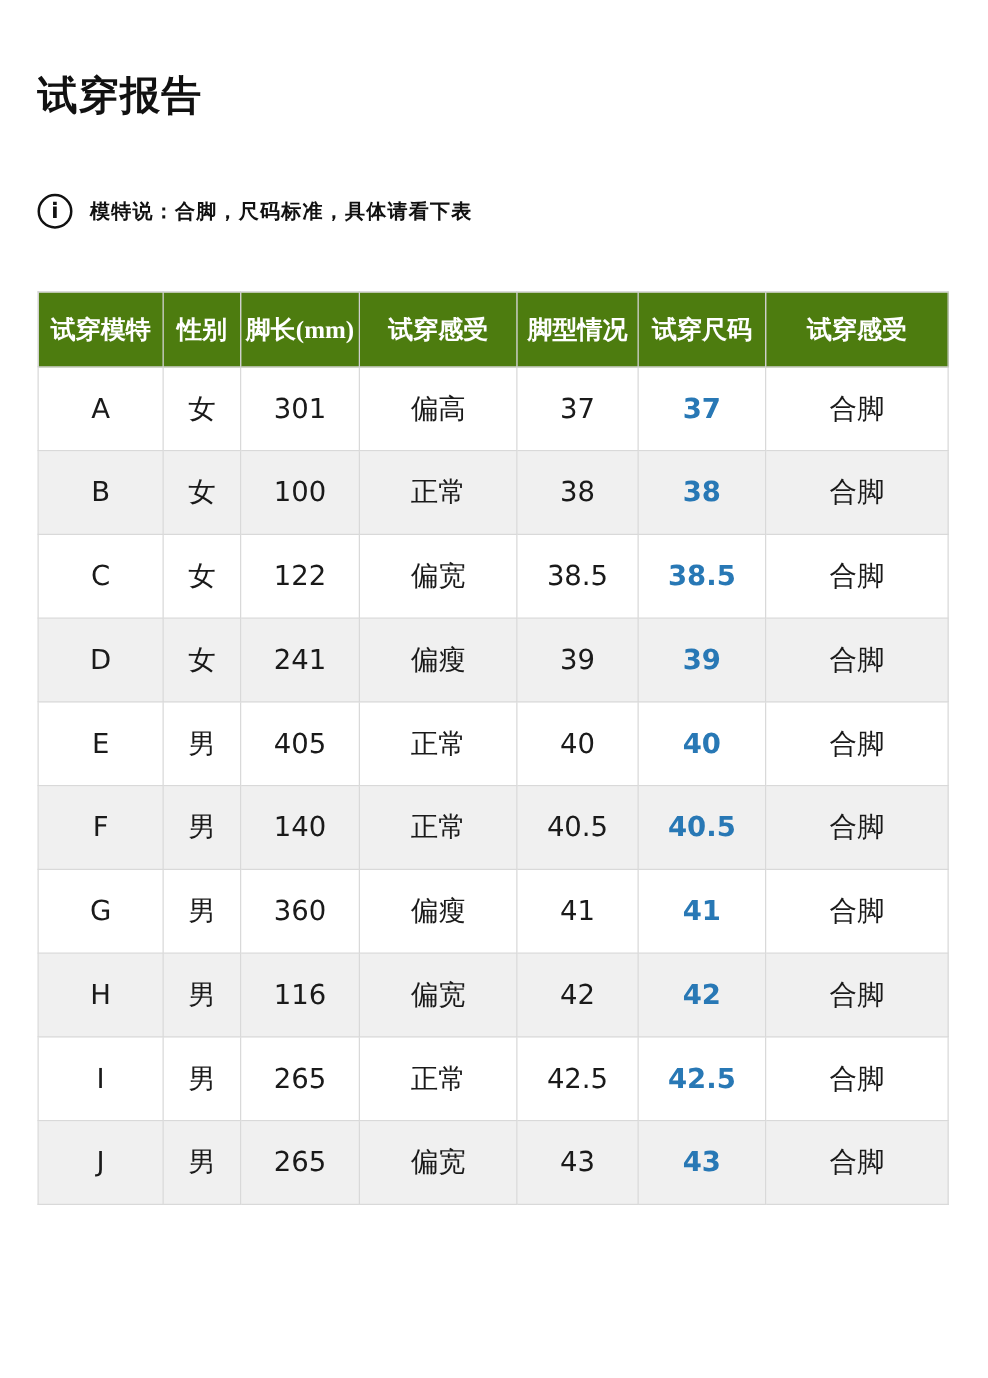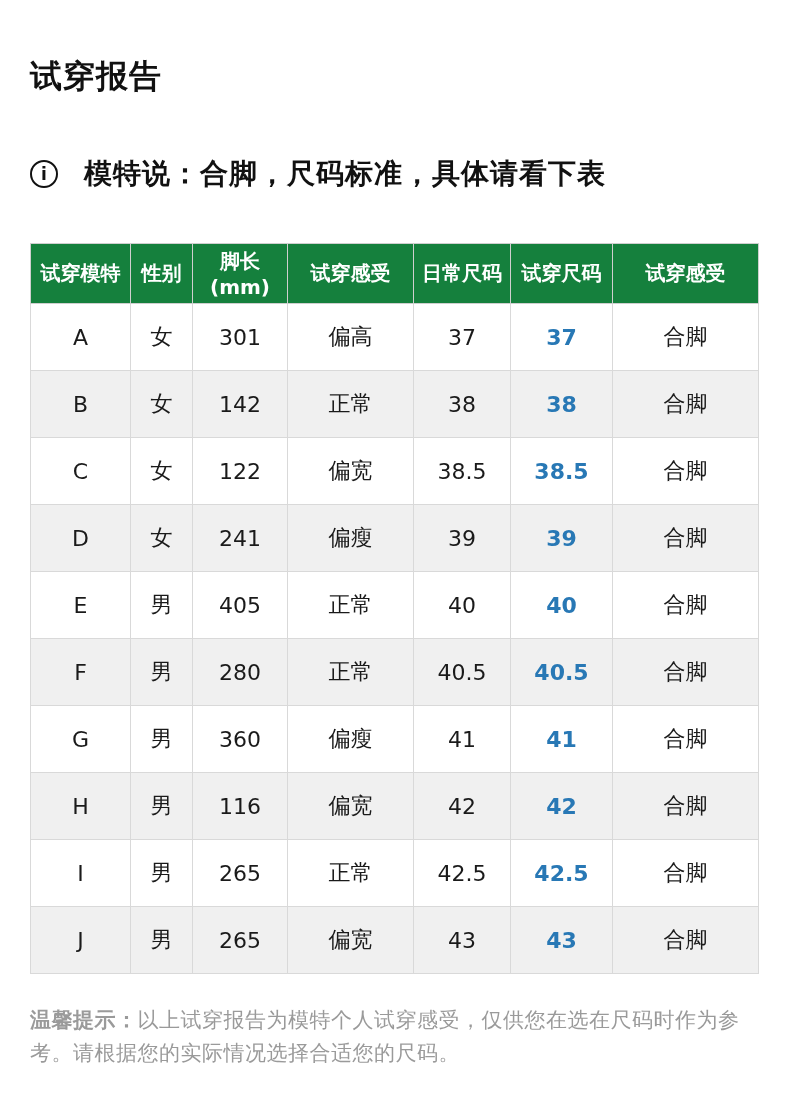--- a/index.html
+++ b/index.html
@@ -35,44 +35,44 @@
     display: flex;
     align-items: center;
     justify-content: center;
     font-size: 17px;
     font-weight: 700;
     font-style: normal;
     color: #111111;
     flex: 0 0 auto;
   }
   .model-note {
-    font-size: 28px;
+    font-size: 16px;
     font-weight: 700;
     color: #111111;
     letter-spacing: 1px;
-    margin-left: 12px;
   }
   table.fit-table {
     margin-top: 50px;
     width: 728px;
     border-collapse: collapse;
     table-layout: fixed;
   }
   .fit-table th, .fit-table td {
     border: 1px solid #d9d9d9;
     text-align: center;
     vertical-align: middle;
   }
   .fit-table thead th {
-    background: #15803d;
+    background: #4d7c0f;
     color: #ffffff;
     font-size: 20px;
     font-weight: 700;
     height: 60px;
     border-color: #cfcfcf;
+    font-family: Liberation Serif, serif;
   }
   .fit-table tbody td {
     height: 67px;
     font-size: 22px;
     color: #1a1a1a;
     background: #ffffff;
   }
   .fit-table tbody tr.alt td { background: #f0f0f0; }
   .fit-table td.tryon { color: #2878b5; font-weight: 700; }
   .footer-tip {
@@ -105,39 +105,39 @@
         <col style="width:97px">
         <col style="width:102px">
       <col style="width:146px">
     </colgroup>
     <thead>
       <tr>
         <th>试穿模特</th>
         <th>性别</th>
         <th>脚长(mm)</th>
         <th>试穿感受</th>
-        <th>日常尺码</th>
+        <th>脚型情况</th>
         <th>试穿尺码</th>
         <th>试穿感受</th>
       </tr>
     </thead>
     <tbody id="table-body">
         <tr>
           <td>A</td>
           <td>女</td>
           <td>301</td>
           <td>偏高</td>
           <td>37</td>
           <td class="tryon">37</td>
           <td>合脚</td>
         </tr>
         <tr class="alt">
           <td>B</td>
           <td>女</td>
-          <td>142</td>
+          <td>100</td>
           <td>正常</td>
           <td>38</td>
           <td class="tryon">38</td>
           <td>合脚</td>
         </tr>
         <tr>
           <td>C</td>
           <td>女</td>
           <td>122</td>
           <td>偏宽</td>
@@ -159,21 +159,21 @@
           <td>男</td>
           <td>405</td>
           <td>正常</td>
           <td>40</td>
           <td class="tryon">40</td>
           <td>合脚</td>
         </tr>
         <tr class="alt">
           <td>F</td>
           <td>男</td>
-          <td>280</td>
+          <td>140</td>
           <td>正常</td>
           <td>40.5</td>
           <td class="tryon">40.5</td>
           <td>合脚</td>
         </tr>
         <tr>
           <td>G</td>
           <td>男</td>
           <td>360</td>
           <td>偏瘦</td>
@@ -204,17 +204,14 @@
           <td>男</td>
           <td>265</td>
           <td>偏宽</td>
           <td>43</td>
           <td class="tryon">43</td>
           <td>合脚</td>
         </tr>
       </tbody>
   </table>
 
-  <p class="footer-tip">
-    <span class="tip-label">温馨提示：</span><span>以上试穿报告为模特个人试穿感受，仅供您在选在尺码时作为参考。请根据您的实际情况选择合适您的尺码。</span>
-  </p>
 
 </div>
 
 </body></html>

